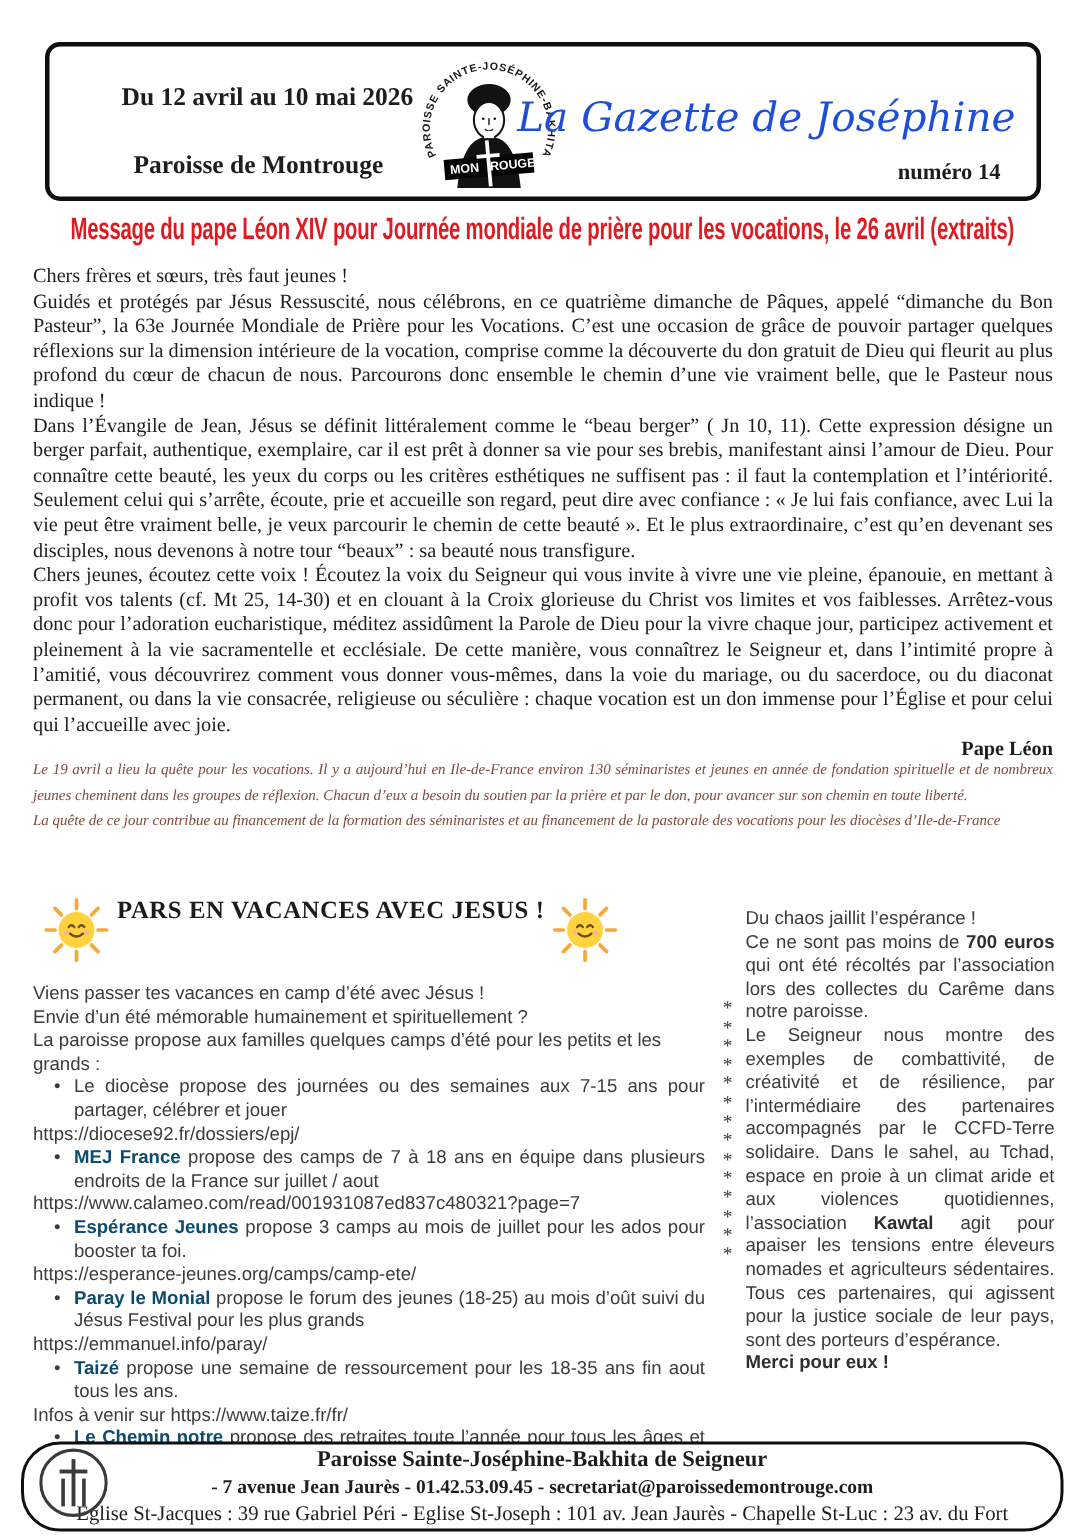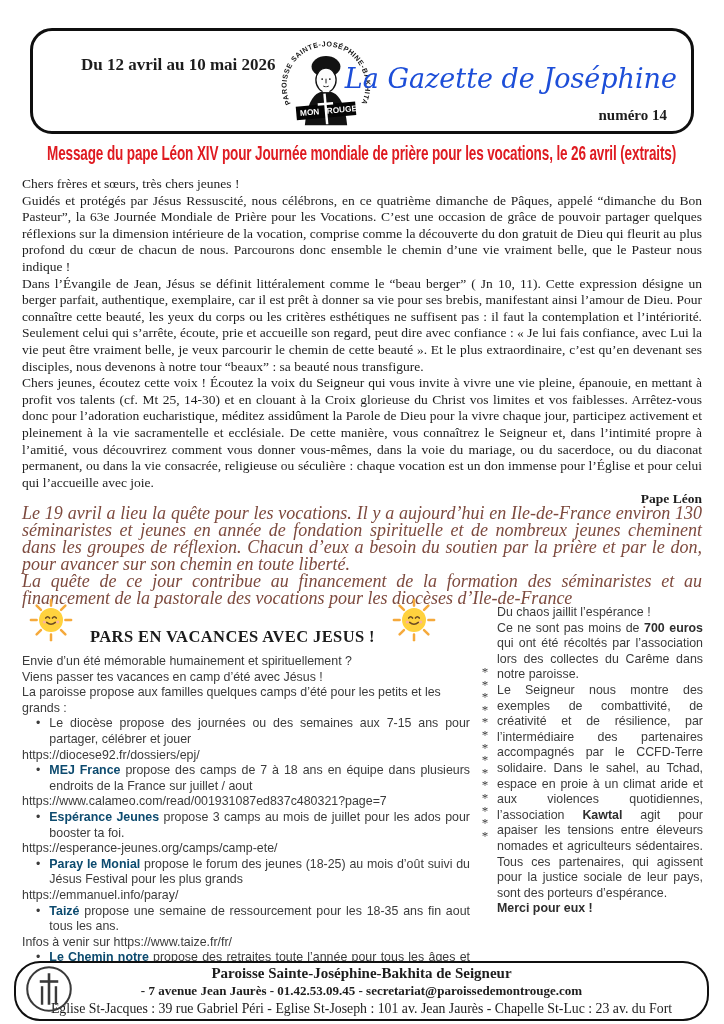--- a/index.html
+++ b/index.html
@@ -1,49 +1,49 @@
 <!DOCTYPE html>
 <html><head>
 <meta charset="utf-8">
 <style>
   html,body{margin:0;padding:0;background:#e8e8e8;}
   .page{position:relative;width:724px;height:1024px;background:#ffffff;overflow:hidden;
         font-family:"Liberation Serif",serif;color:#1d1d1d;}
 
   
   .masthead{position:absolute;left:30px;top:28px;width:658px;height:100px;
-            border:3px solid #0f0f0f;border-radius:22px;background:#fff;}
+            border:3px solid #0f0f0f;border-radius:10px;background:#fff;}
   .mast-date{position:absolute;left:48px;top:24px;font-weight:700;font-size:17px;}
   .mast-parish{position:absolute;left:56px;bottom:11px;font-weight:700;font-size:17px;}
   .mast-logo{position:absolute;left:240px;top:1px;}
   .mast-title{position:absolute;right:14px;top:32px;font-style:italic;
               font-family:"DejaVu Serif",serif;font-size:27px;color:#1d4ed8;white-space:nowrap;}
   .mast-issue{position:absolute;right:24px;bottom:7px;font-weight:700;font-size:15px;}
 
   
   .headline{position:absolute;top:141px;left:0;width:724px;display:flex;justify-content:center;}
   .headline span{white-space:nowrap;font-family:"Liberation Sans",sans-serif;font-weight:700;
                  font-size:20.5px;letter-spacing:-.2px;color:#df1b21;transform:scaleX(.66);}
 
   
   .message{position:absolute;left:22px;top:176px;width:680px;
            font-size:13.5px;line-height:16.6px;text-align:justify;}
   .message p{margin:0;}
   .signature{text-align:right;font-weight:700;margin-top:-16.6px;}
 
   
   .quete{position:absolute;left:22px;top:505px;width:680px;font-style:italic;
-         color:#7d4a3e;font-size:18px;line-height:17px;text-align:justify;}
+         color:#7d4a3e;font-size:10px;line-height:17px;text-align:justify;}
   .quete p{margin:0;}
 
   
   .col-left{position:absolute;left:22px;top:597px;width:448px;}
   .col-right{position:absolute;left:497px;top:596px;width:206px;}
 
-  .vac-head{display:flex;align-items:flex-end;gap:16px;padding-left:6px;}
+  .vac-head{display:flex;align-items:flex-start;gap:4px;padding-left:6px;}
   .vac-title{font-weight:700;font-size:16.5px;letter-spacing:.4px;color:#1b1b1b;}
   .sans{font-family:"Liberation Sans",sans-serif;font-size:12.4px;line-height:15.6px;color:#3b3b3b;}
   .vac-body{margin-top:7px;}
   .vac-body p{margin:0;}
   .b-row{display:flex;gap:9px;padding-left:14px;text-align:justify;}
   .b-dot{flex:0 0 auto;}
   .b-text{flex:1;}
   .b-lead{font-weight:700;color:#0c4a6e;}
 
   .ccfd-head{display:flex;align-items:flex-start;gap:8px;}
@@ -66,20 +66,21 @@
   .f2{font-weight:700;font-size:13px;}
   .f3{font-size:13.8px;}
 </style>
 </head>
 <body>
 
 <div class="page">
 
   <div class="masthead">
     <div class="mast-date">Du 12 avril au 10 mai 2026</div>
+    <div class="mast-parish">Paroisse de Montrouge</div>
 
     <div class="mast-logo">
       <svg width="106" height="100" viewBox="0 0 110 104">
         <defs>
             <path id="arc" d="M 19.5 76.5 A 41 41 0 1 1 90.5 76.5" fill="none"></path>
           </defs>
         <text font-size="7.4" letter-spacing="0.6" fill="#161616" font-family="Liberation Sans, sans-serif" font-weight="600">
           <textPath href="#arc" startOffset="50%" text-anchor="middle">PAROISSE SAINTE-JOSÉPHINE-BAKHITA</textPath>
         </text>
         <ellipse cx="55" cy="36" rx="15" ry="11" fill="#121212"></ellipse>
@@ -101,21 +102,21 @@
 
     <div class="mast-title">La Gazette de Joséphine</div>
     <div class="mast-issue">numéro 14</div>
   </div>
 
   <div class="headline">
     <span>Message du pape Léon XIV pour Journée mondiale de prière pour les vocations, le 26 avril (extraits)</span>
   </div>
 
   <div class="message">
-    <p>Chers frères et sœurs, très chers jeunes !</p>
+    <p>Chers frères et sœurs, très faut jeunes !</p>
     <p>Guidés et protégés par Jésus Ressuscité, nous célébrons, en ce quatrième dimanche de Pâques, appelé “dimanche du Bon Pasteur”, la 63e Journée Mondiale de Prière pour les Vocations. C’est une occasion de grâce de pouvoir partager quelques réflexions sur la dimension intérieure de la vocation, comprise comme la découverte du don gratuit de Dieu qui fleurit au plus profond du cœur de chacun de nous. Parcourons donc ensemble le chemin d’une vie vraiment belle, que le Pasteur nous indique !</p>
     <p>Dans l’Évangile de Jean, Jésus se définit littéralement comme le “beau berger” ( Jn 10, 11). Cette expression désigne un berger parfait, authentique, exemplaire, car il est prêt à donner sa vie pour ses brebis, manifestant ainsi l’amour de Dieu. Pour connaître cette beauté, les yeux du corps ou les critères esthétiques ne suffisent pas : il faut la contemplation et l’intériorité. Seulement celui qui s’arrête, écoute, prie et accueille son regard, peut dire avec confiance : « Je lui fais confiance, avec Lui la vie peut être vraiment belle, je veux parcourir le chemin de cette beauté ». Et le plus extraordinaire, c’est qu’en devenant ses disciples, nous devenons à notre tour “beaux” : sa beauté nous transfigure.</p>
     <p>Chers jeunes, écoutez cette voix ! Écoutez la voix du Seigneur qui vous invite à vivre une vie pleine, épanouie, en mettant à profit vos talents (cf. Mt 25, 14-30) et en clouant à la Croix glorieuse du Christ vos limites et vos faiblesses. Arrêtez-vous donc pour l’adoration eucharistique, méditez assidûment la Parole de Dieu pour la vivre chaque jour, participez activement et pleinement à la vie sacramentelle et ecclésiale. De cette manière, vous connaîtrez le Seigneur et, dans l’intimité propre à l’amitié, vous découvrirez comment vous donner vous-mêmes, dans la voie du mariage, ou du sacerdoce, ou du diaconat permanent, ou dans la vie consacrée, religieuse ou séculière : chaque vocation est un don immense pour l’Église et pour celui qui l’accueille avec joie.</p>
     <p class="signature">Pape Léon</p>
   </div>
 
   <div class="quete">
     <p>Le 19 avril a lieu la quête pour les vocations. Il y a aujourd’hui en Ile-de-France environ 130 séminaristes et jeunes en année de fondation spirituelle et de nombreux jeunes cheminent dans les groupes de réflexion. Chacun d’eux a besoin du soutien par la prière et par le don, pour avancer sur son chemin en toute liberté.</p>
     <p>La quête de ce jour contribue au financement de la formation des séminaristes et au financement de la pastorale des vocations pour les diocèses d’Ile-de-France</p>
   </div>
@@ -155,22 +156,22 @@
           </g>
           <circle cx="24" cy="24" r="12.5" fill="#ffd23e"></circle>
           <path d="M18.5 22 q2 -2.6 4 0 M25.5 22 q2 -2.6 4 0 M19.5 26.5 q4.5 4 9 0" stroke="#6b4a22" stroke-width="1.6" fill="none" stroke-linecap="round"></path>
           <circle cx="17" cy="26" r="1.6" fill="#f9b1a3"></circle>
             <circle cx="31" cy="26" r="1.6" fill="#f9b1a3"></circle>
         </svg>
       </span>
     </div>
 
     <div class="vac-body sans">
+      <p>Viens passer tes vacances en camp d’été avec Jésus !</p>
       <p>Envie d’un été mémorable humainement et spirituellement ?</p>
-      <p>Viens passer tes vacances en camp d’été avec Jésus !</p>
       <p>La paroisse propose aux familles quelques camps d’été pour les petits et les grands :</p>
 
       <div class="b-row">
         <span class="b-dot">•</span>
         <span class="b-text"><span class="b-lead"></span><span>Le diocèse propose des journées ou des semaines aux 7-15 ans pour partager, célébrer et jouer</span></span>
       </div>
       <p class="b-link">https://diocese92.fr/dossiers/epj/</p>
 
       <div class="b-row">
         <span class="b-dot">•</span>

